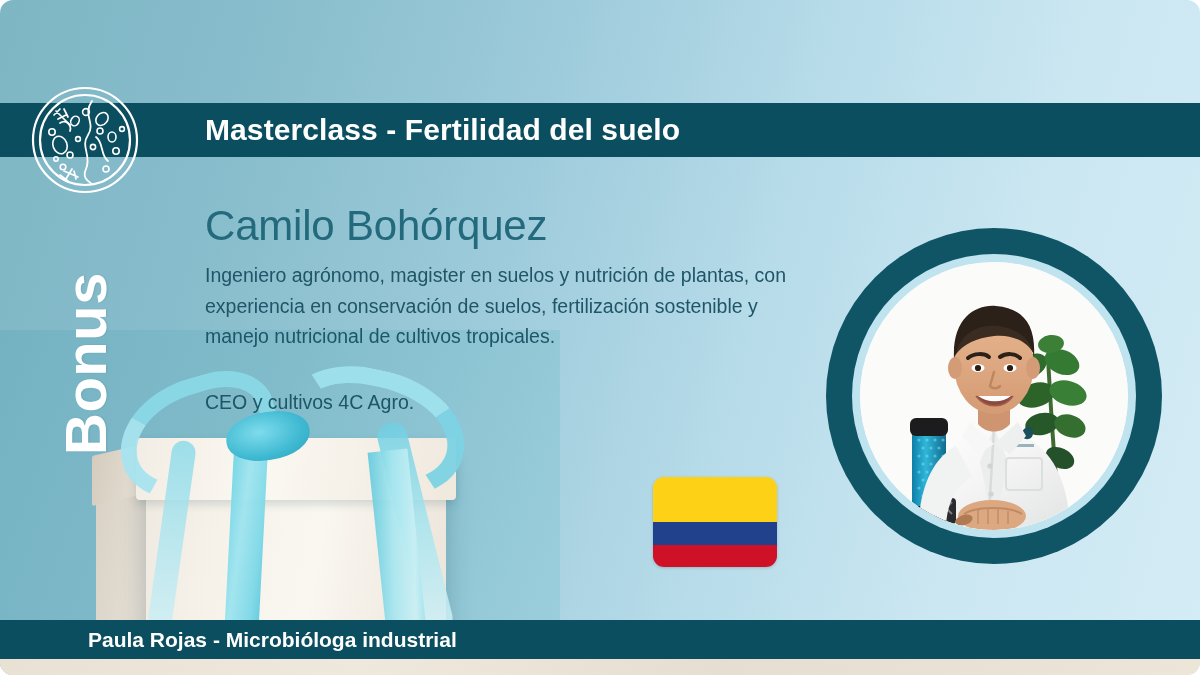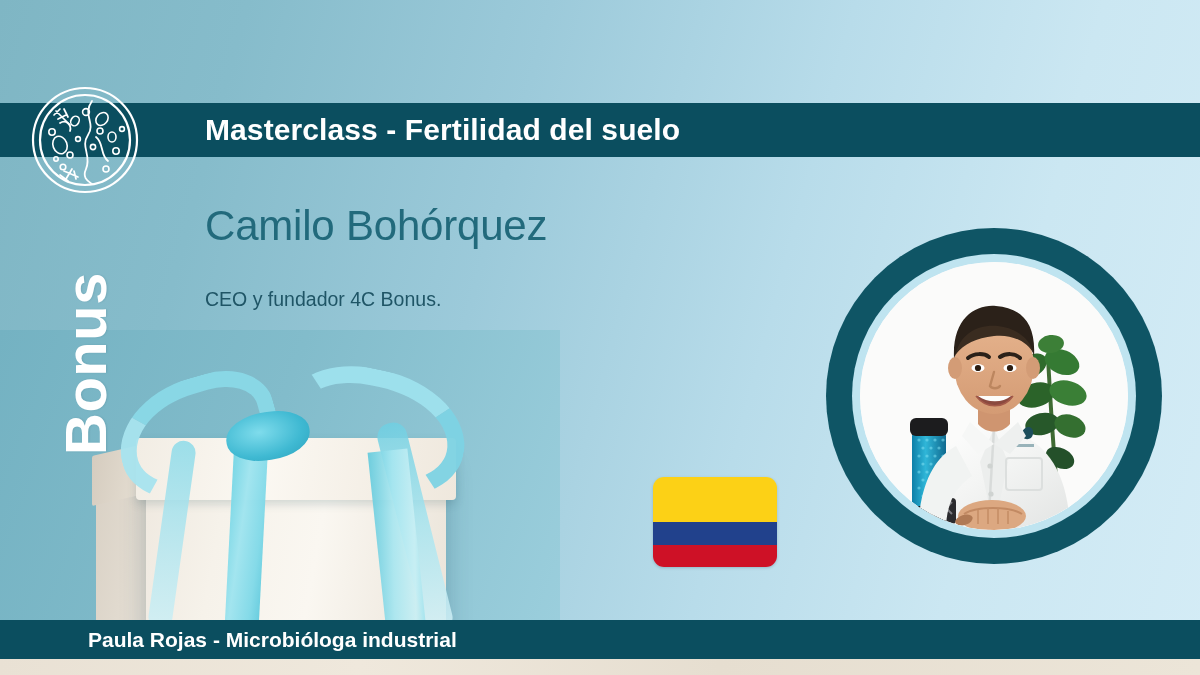--- a/index.html
+++ b/index.html
@@ -14,20 +14,21 @@
     height: 675px;
     overflow: hidden;
     font-family: "Liberation Sans", sans-serif;
     background: linear-gradient(105deg,
         #7fb6c4 0%,
         #86bccb 18%,
         #9ccada 40%,
         #b8dcea 62%,
         #cbe7f2 80%,
         #d4ecf6 100%);
+    border-radius: 13px;
   }
 
   
   .giftbox-photo {
     position: absolute;
     left: 0;
     top: 330px;
     width: 560px;
     height: 345px;
     overflow: hidden;
@@ -375,21 +376,22 @@
   </div>
 
   <div class="title-bar">
     <div class="title-text">Masterclass - Fertilidad del suelo</div>
   </div>
 
   <div class="bonus-label">Bonus</div>
 
   <div class="speaker-block">
     <div class="speaker-name">Camilo Bohórquez</div>
-    <p class="speaker-role">CEO y fundador 4C Bonus.</p>
+    <p class="speaker-bio">Ingeniero agrónomo, magister en suelos y nutrición de plantas, con experiencia en conservación de suelos, fertilización sostenible y manejo nutricional de cultivos tropicales.</p>
+    <p class="speaker-role">CEO y cultivos 4C Agro.</p>
   </div>
 
   <div class="flag">
     <div class="band band-yellow"></div>
     <div class="band band-blue"></div>
     <div class="band band-red"></div>
   </div>
 
   <div class="portrait">
     <div class="portrait-gap">

